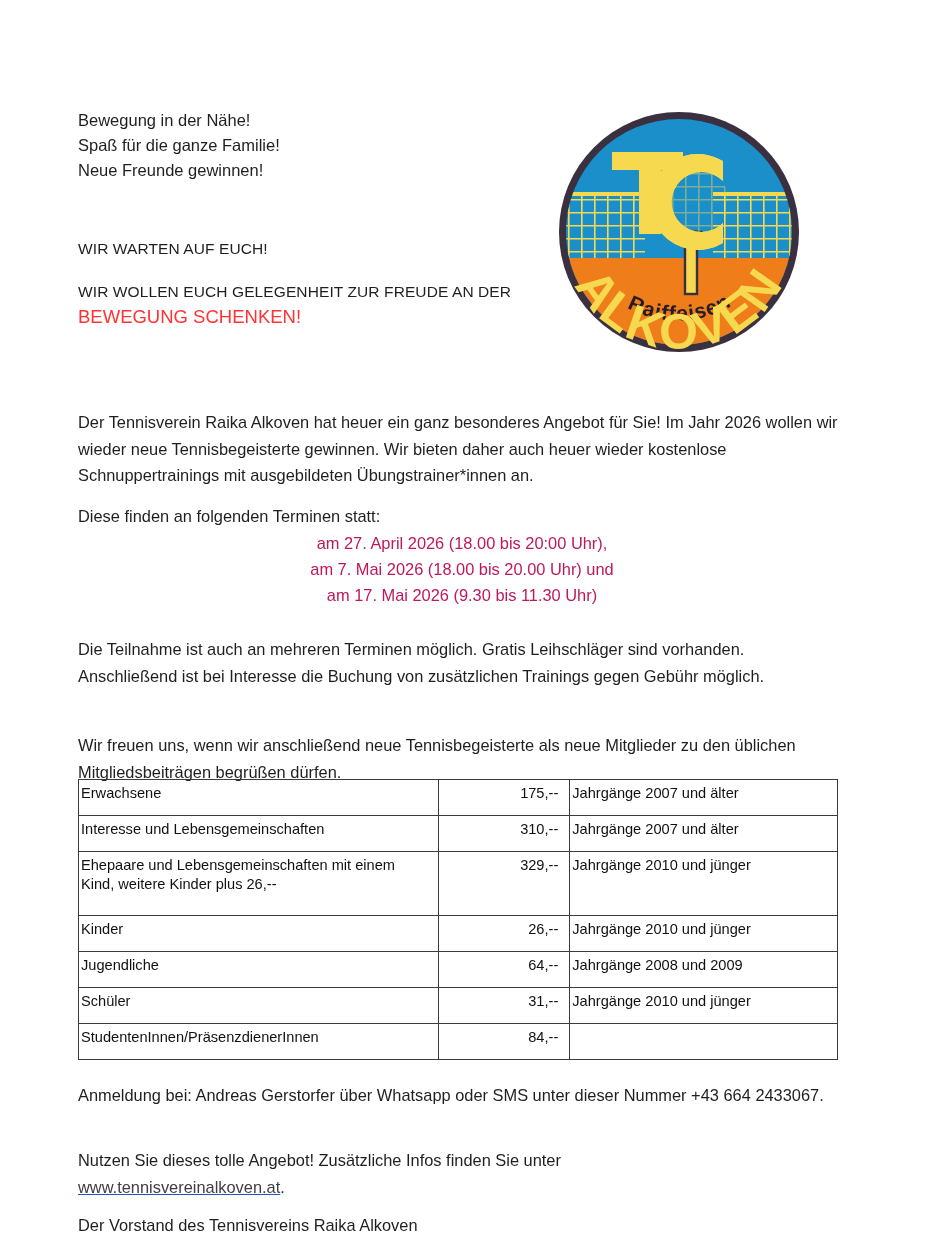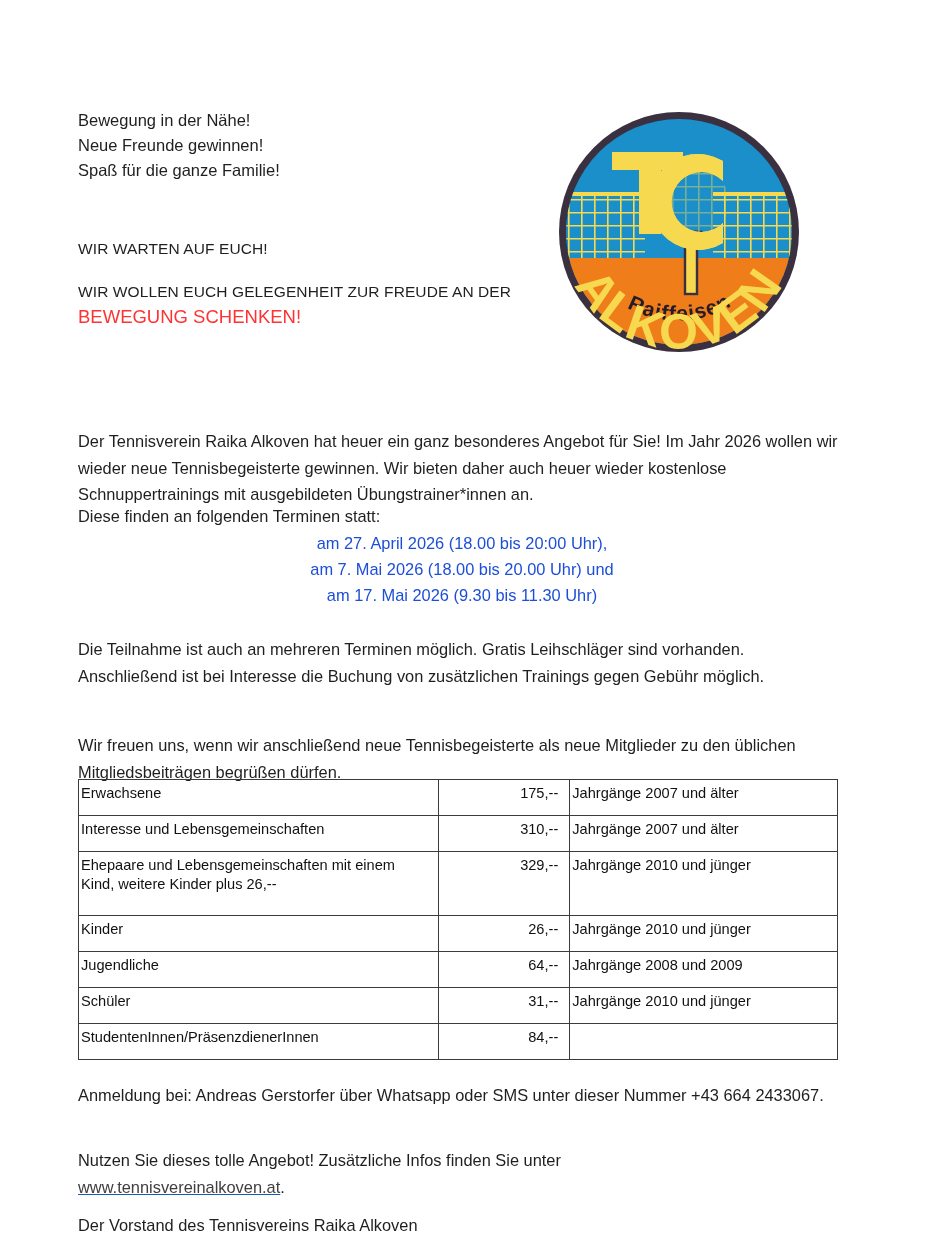--- a/index.html
+++ b/index.html
@@ -64,32 +64,32 @@
 
   
   .para {
     position: absolute;
     left: 78px;
     width: 768px;
     font-size: 16.4px;
     line-height: 26.5px;
     color: #1f1f1f;
   }
-  .p-intro { top: 412px; }
+  .p-intro { top: 393px; }
   .p-dates-lead { top: 487px; }
 
   .dates {
     position: absolute;
     left: 78px;
     top: 530px;
     width: 768px;
     text-align: center;
     font-size: 16.4px;
     line-height: 26px;
-    color: #1d4ed8;
+    color: #be185d;
   }
   .dates div { white-space: nowrap; }
 
   .p-teilnahme { top: 620px; }
   .p-freuen { top: 716px; }
 
   
   .fees {
     position: absolute;
     left: 78px;
@@ -123,22 +123,22 @@
   }
   .dot-after { color: #1f1f1f; text-decoration: none; }
 </style>
 </head>
 <body>
 
 <div class="page">
 
   <div class="slogans">
     <div>Bewegung in der Nähe!</div>
+    <div>Spaß für die ganze Familie!</div>
     <div>Neue Freunde gewinnen!</div>
-    <div>Spaß für die ganze Familie!</div>
   </div>
 
   <div class="shout shout-1">WIR WARTEN AUF EUCH!</div>
   <div class="shout shout-2">WIR WOLLEN EUCH GELEGENHEIT ZUR FREUDE AN DER</div>
   <div class="shout-3">BEWEGUNG SCHENKEN!</div>
 
   <div class="logo-wrap">
     <svg viewBox="0 0 248 248" xmlns="http://www.w3.org/2000/svg" aria-hidden="true">
       <defs>
         <clipPath id="diskClip">

